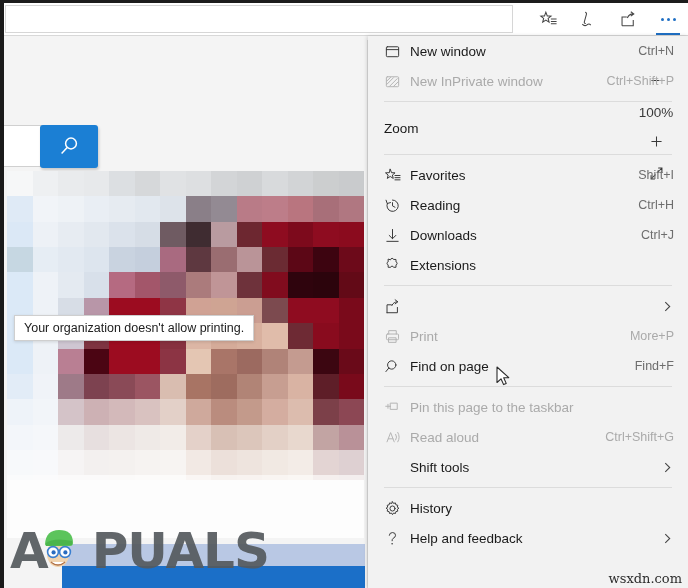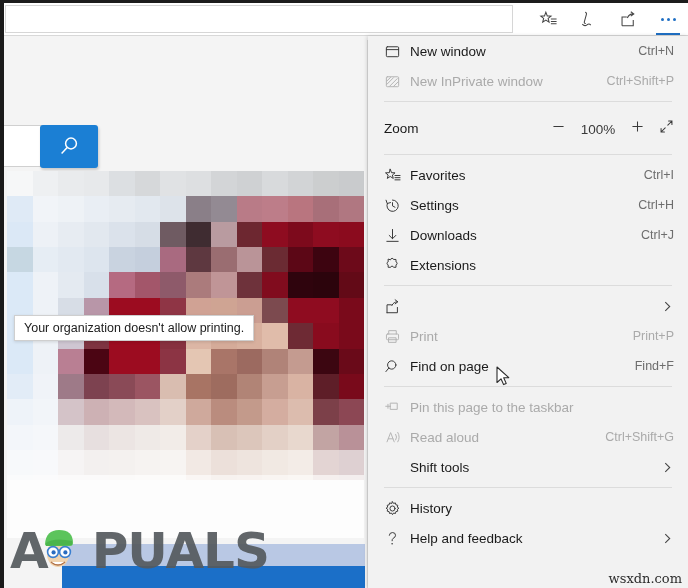--- a/index.html
+++ b/index.html
@@ -227,23 +227,24 @@
   .zoomrow {
     height: 42px;
     display: flex;
     align-items: center;
     padding: 0 14px 0 16px;
     justify-content: space-between;
   }
   .zoomrow .zlabel { font-size: 13.5px; }
   .zoomctl {
     display: flex;
-    align-items: flex-end;
+    align-items: center;
     gap: 14px;
     color: #3a3a3a;
+    flex-direction: column;
   }
   .zoomctl .zval { font-size: 13.5px; min-width: 36px; text-align: center; }
 
   
   .tooltip {
     position: absolute;
     left: 14px; top: 315px;
     background: #ffffff;
     border: 1px solid #cfcfcf;
     padding: 5px 9px;
@@ -587,31 +588,31 @@
       </div>
       <div class="sep"></div>
       <div class="mi">
         <span class="ico">
           <svg width="17" height="17" viewBox="0 0 18 18" fill="none" stroke="currentColor" stroke-width="1.05" stroke-linecap="round" stroke-linejoin="round">
             <path d="M6.6 2.4 L8 6 L11.7 6.2 L8.9 8.5 L9.8 12.1 L6.6 10 L3.5 12.1 L4.4 8.5 L1.6 6.2 L5.3 6 Z"></path>
             <path d="M11.6 9 H17 M11.6 11.3 H17 M11.6 13.6 H17"></path>
           </svg>
         </span>
         <span class="lbl">Favorites</span>
-        <span class="sc">Ctrl+I</span>
+        <span class="sc">Shift+I</span>
       </div>
       <div class="mi">
         <span class="ico">
           <svg width="17" height="17" viewBox="0 0 18 18" fill="none" stroke="currentColor" stroke-width="1.05" stroke-linecap="round" stroke-linejoin="round">
             <path d="M9 3.2 A6 6 0 1 1 3.6 6.7"></path>
             <path d="M2.2 3.4 L3.4 6.9 L6.9 5.9"></path>
             <path d="M9 6 V9.4 L11.6 10.8"></path>
           </svg>
         </span>
-        <span class="lbl">Settings</span>
+        <span class="lbl">Reading</span>
         <span class="sc">Ctrl+H</span>
       </div>
       <div class="mi">
         <span class="ico">
           <svg width="17" height="17" viewBox="0 0 18 18" fill="none" stroke="currentColor" stroke-width="1.05" stroke-linecap="round" stroke-linejoin="round">
             <path d="M9 2.6 V12.2 M5.5 8.9 L9 12.4 L12.5 8.9"></path>
             <path d="M3 15.2 H15"></path>
           </svg>
         </span>
         <span class="lbl">Downloads</span>
@@ -642,21 +643,21 @@
       </div>
       <div class="mi disabled">
         <span class="ico">
           <svg width="17" height="17" viewBox="0 0 18 18" fill="none" stroke="currentColor" stroke-width="1.05" stroke-linecap="round" stroke-linejoin="round">
             <path d="M5 6.4 V2.8 H13 V6.4"></path>
             <rect x="2.6" y="6.4" width="12.8" height="6" rx="1"></rect>
             <rect x="5.2" y="10.4" width="7.6" height="4.8"></rect>
           </svg>
         </span>
         <span class="lbl">Print</span>
-        <span class="sc">Print+P</span>
+        <span class="sc">More+P</span>
       </div>
       <div class="mi">
         <span class="ico">
           <svg width="17" height="17" viewBox="0 0 18 18" fill="none" stroke="currentColor" stroke-width="1.05" stroke-linecap="round" stroke-linejoin="round">
             <circle cx="8.2" cy="7.4" r="4.4"></circle>
             <path d="M5.1 10.6 L2 14.4"></path>
           </svg>
         </span>
         <span class="lbl">Find on page</span>
         <span class="sc">Find+F</span>

